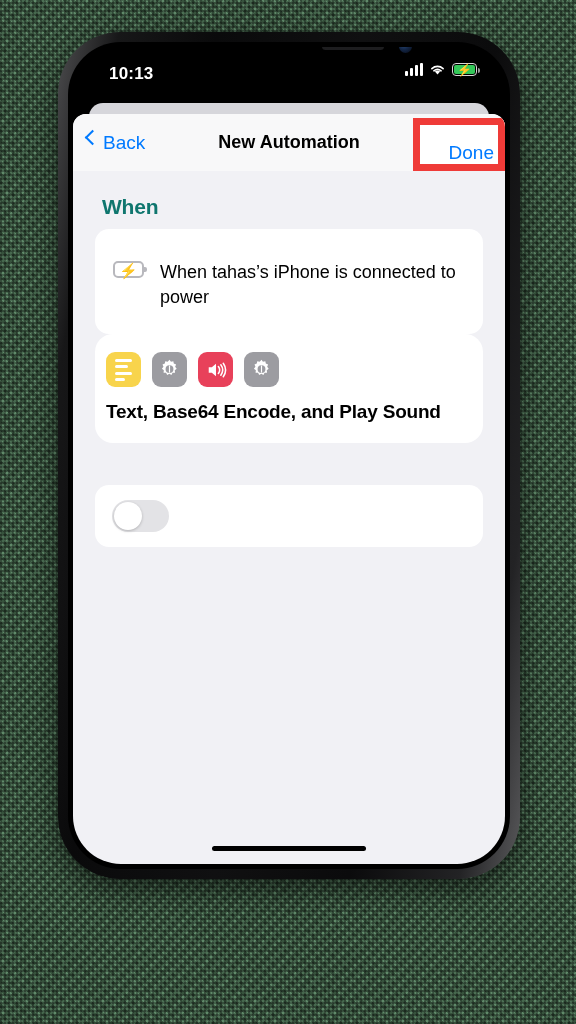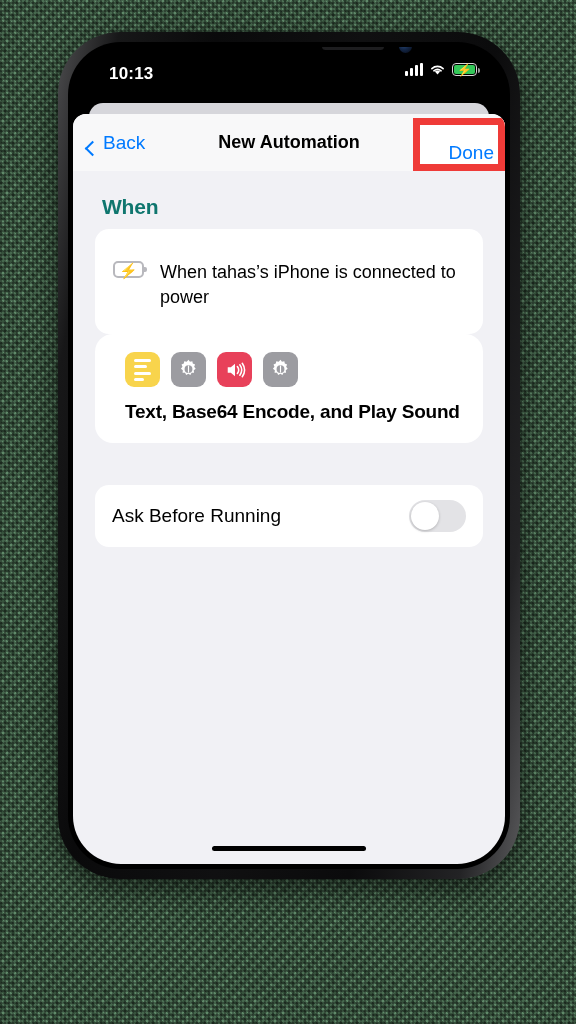--- a/index.html
+++ b/index.html
@@ -194,21 +194,21 @@
   #nav-bar {
     position: relative;
     height: 57px;
     background: #f8f8f9;
     display: flex;
     align-items: center;
     padding: 0 0 0 14px;
   }
   #back-button {
     display: flex;
-    align-items: flex-end;
+    align-items: flex-start;
     gap: 3px;
     color: #007aff;
     font-size: 19px;
     cursor: pointer;
   }
   #chevron-left-icon {
     display: inline-block;
     width: 11px;
     height: 11px;
     border-left: 2.8px solid #007aff;
@@ -306,21 +306,21 @@
   }
   #when-text {
     font-size: 18px;
     line-height: 1.4;
     color: #000;
     padding-top: 2px;
     margin-top: 7px;
   }
 
   
-  #do-card { padding: 18px 18px 20px 30px; border-radius: 18px; }
+  #do-card { padding: 18px 18px 20px 11px; border-radius: 18px; }
   #action-icons {
     display: flex;
     gap: 11px;
     margin-bottom: 14px;
   }
   .action-icon {
     width: 35px;
     height: 35px;
     border-radius: 9px;
     display: flex;
@@ -480,21 +480,20 @@
                   <path fill="#fff" d="M12 1.8l1.5 2.1 2.5-.6.5 2.5 2.4.9-1 2.4 1.6 2-2 1.6.3 2.6-2.6.2-1.2 2.3-2.2-1.3-2.2 1.3-1.2-2.3-2.6-.2.3-2.6-2-1.6 1.6-2-1-2.4 2.4-.9.5-2.5 2.5.6z"></path>
                   <circle cx="12" cy="11.6" r="4.1" fill="#9c9ca1"></circle>
                   <path fill="#fff" d="M11.4 7.9h1.2v7.4h-1.2z"></path>
                 </svg>
               </span>
             </div>
             <div id="do-text">Text, Base64 Encode, and Play Sound</div>
           </div>
 
           <div class="card" id="ask-card">
-            <span id="ask-label">Ask Before Running</span>
             <span id="ask-toggle">
               <span id="ask-toggle-knob"></span>
             </span>
           </div>
 
         </div>
       </div>
 
       <div id="home-indicator"></div>
 

